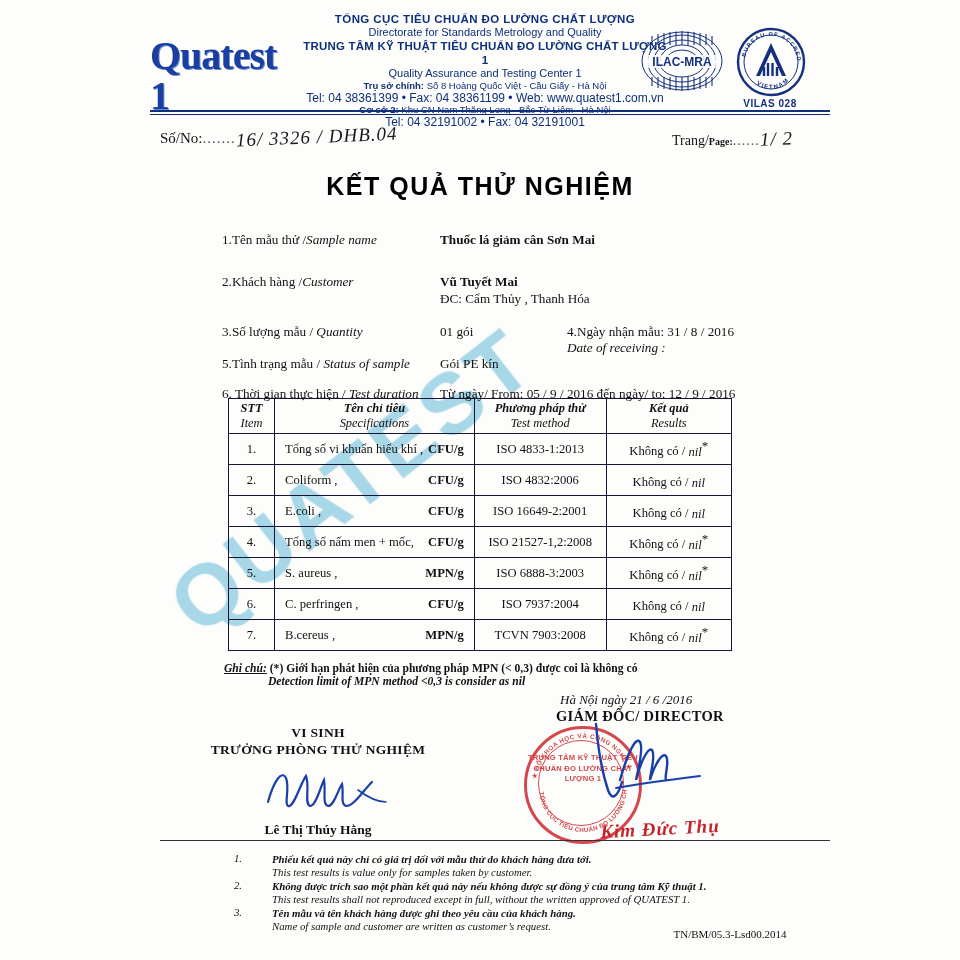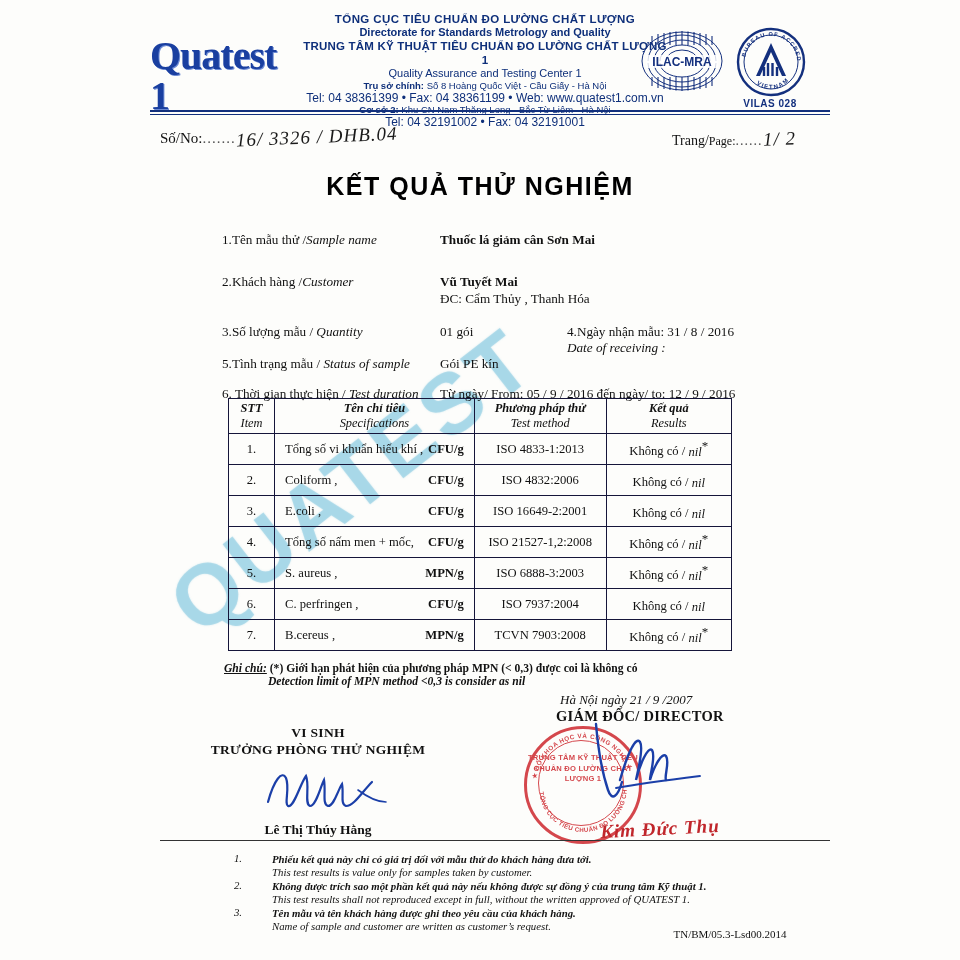--- a/index.html
+++ b/index.html
@@ -28,21 +28,21 @@
     font-family:"Liberation Serif", serif;
     font-size:40px;font-weight:bold;color:#1a3fa0;
     letter-spacing:-1px;line-height:1;
     text-shadow:1px 1px 0 #6c8ad4;
   }
   .head-text{
     position:absolute;left:150px;top:0px;width:370px;text-align:center;
     font-family:"Liberation Sans", sans-serif;color:#0e2f7a;
   }
   .ht1{font-size:11.5px;font-weight:bold;letter-spacing:.4px;line-height:14px;}
-  .ht2{font-size:11px;line-height:13px;font-weight:bold;}
+  .ht2{font-size:11px;line-height:13px;}
   .ht3{font-size:11.5px;font-weight:bold;letter-spacing:.2px;line-height:14px;}
   .ht4{font-size:11px;line-height:13px;}
   .ht5{font-size:9.5px;line-height:12px;}
   .ht5 b{font-weight:bold;}
   .ht6{font-size:12px;line-height:12px;}
   
   .marks{position:absolute;left:490px;top:14px;width:190px;height:92px;}
   .mark-ilac{position:absolute;left:0px;top:4px;width:84px;height:62px;}
   .mark-vilas{position:absolute;left:94px;top:0px;width:74px;height:72px;}
   .vilas-cap{
@@ -55,21 +55,21 @@
   
   .no-line{position:absolute;left:160px;top:126px;font-size:15px;}
   .no-line .lbl{font-family:"Liberation Serif", serif;}
   .hand{
     font-family:"Liberation Serif", serif;font-style:italic;
     color:#1a1a1a;font-size:19px;letter-spacing:1px;
     transform:rotate(-2.5deg);display:inline-block;
   }
   .dots{letter-spacing:1px;color:#555;}
   .page-line{position:absolute;left:672px;top:128px;font-size:14px;}
-  .page-line .sm{font-size:12px;}
+  .page-line .sm{font-size:10px;font-weight:bold;}
   
   .title{
     position:absolute;left:0px;top:172px;width:960px;text-align:center;
     font-family:"Liberation Sans", sans-serif;font-weight:bold;
     font-size:25px;letter-spacing:1.5px;color:#000000;
   }
   
   .fields{position:absolute;left:222px;top:232px;width:520px;font-size:13.2px;}
   .frow{position:relative;height:20px;}
   .flabel{position:absolute;left:0;top:0;}
@@ -329,21 +329,21 @@
           <td class="c-res">Không có / <i>nil</i><span class="star">*</span></td>
         </tr>
       </tbody>
   </table>
 
   <div class="note">
     <span class="gc">Ghi chú:</span><span class="vn"> (*) Giới hạn phát hiện của phương pháp MPN (&lt; 0,3) được coi là không có</span>
     <span class="en">Detection  limit of MPN method &lt;0,3 is consider as nil</span>
   </div>
 
-  <div class="sig-date">Hà Nội ngày  21   / 9  /2007</div>
+  <div class="sig-date">Hà Nội ngày  21   / 6  /2016</div>
   <div class="sig-dir-title">GIÁM ĐỐC/ DIRECTOR</div>
 
   <div class="sig-lab-title">
     <div>VI SINH</div>
     <div>TRƯỞNG PHÒNG THỬ NGHIỆM</div>
   </div>
 
   <div class="stamp">
     <svg width="118" height="118" viewBox="0 0 118 118">
       <path id="stampTop" d="M12 59 a47 47 0 0 1 94 0" fill="none"></path>

